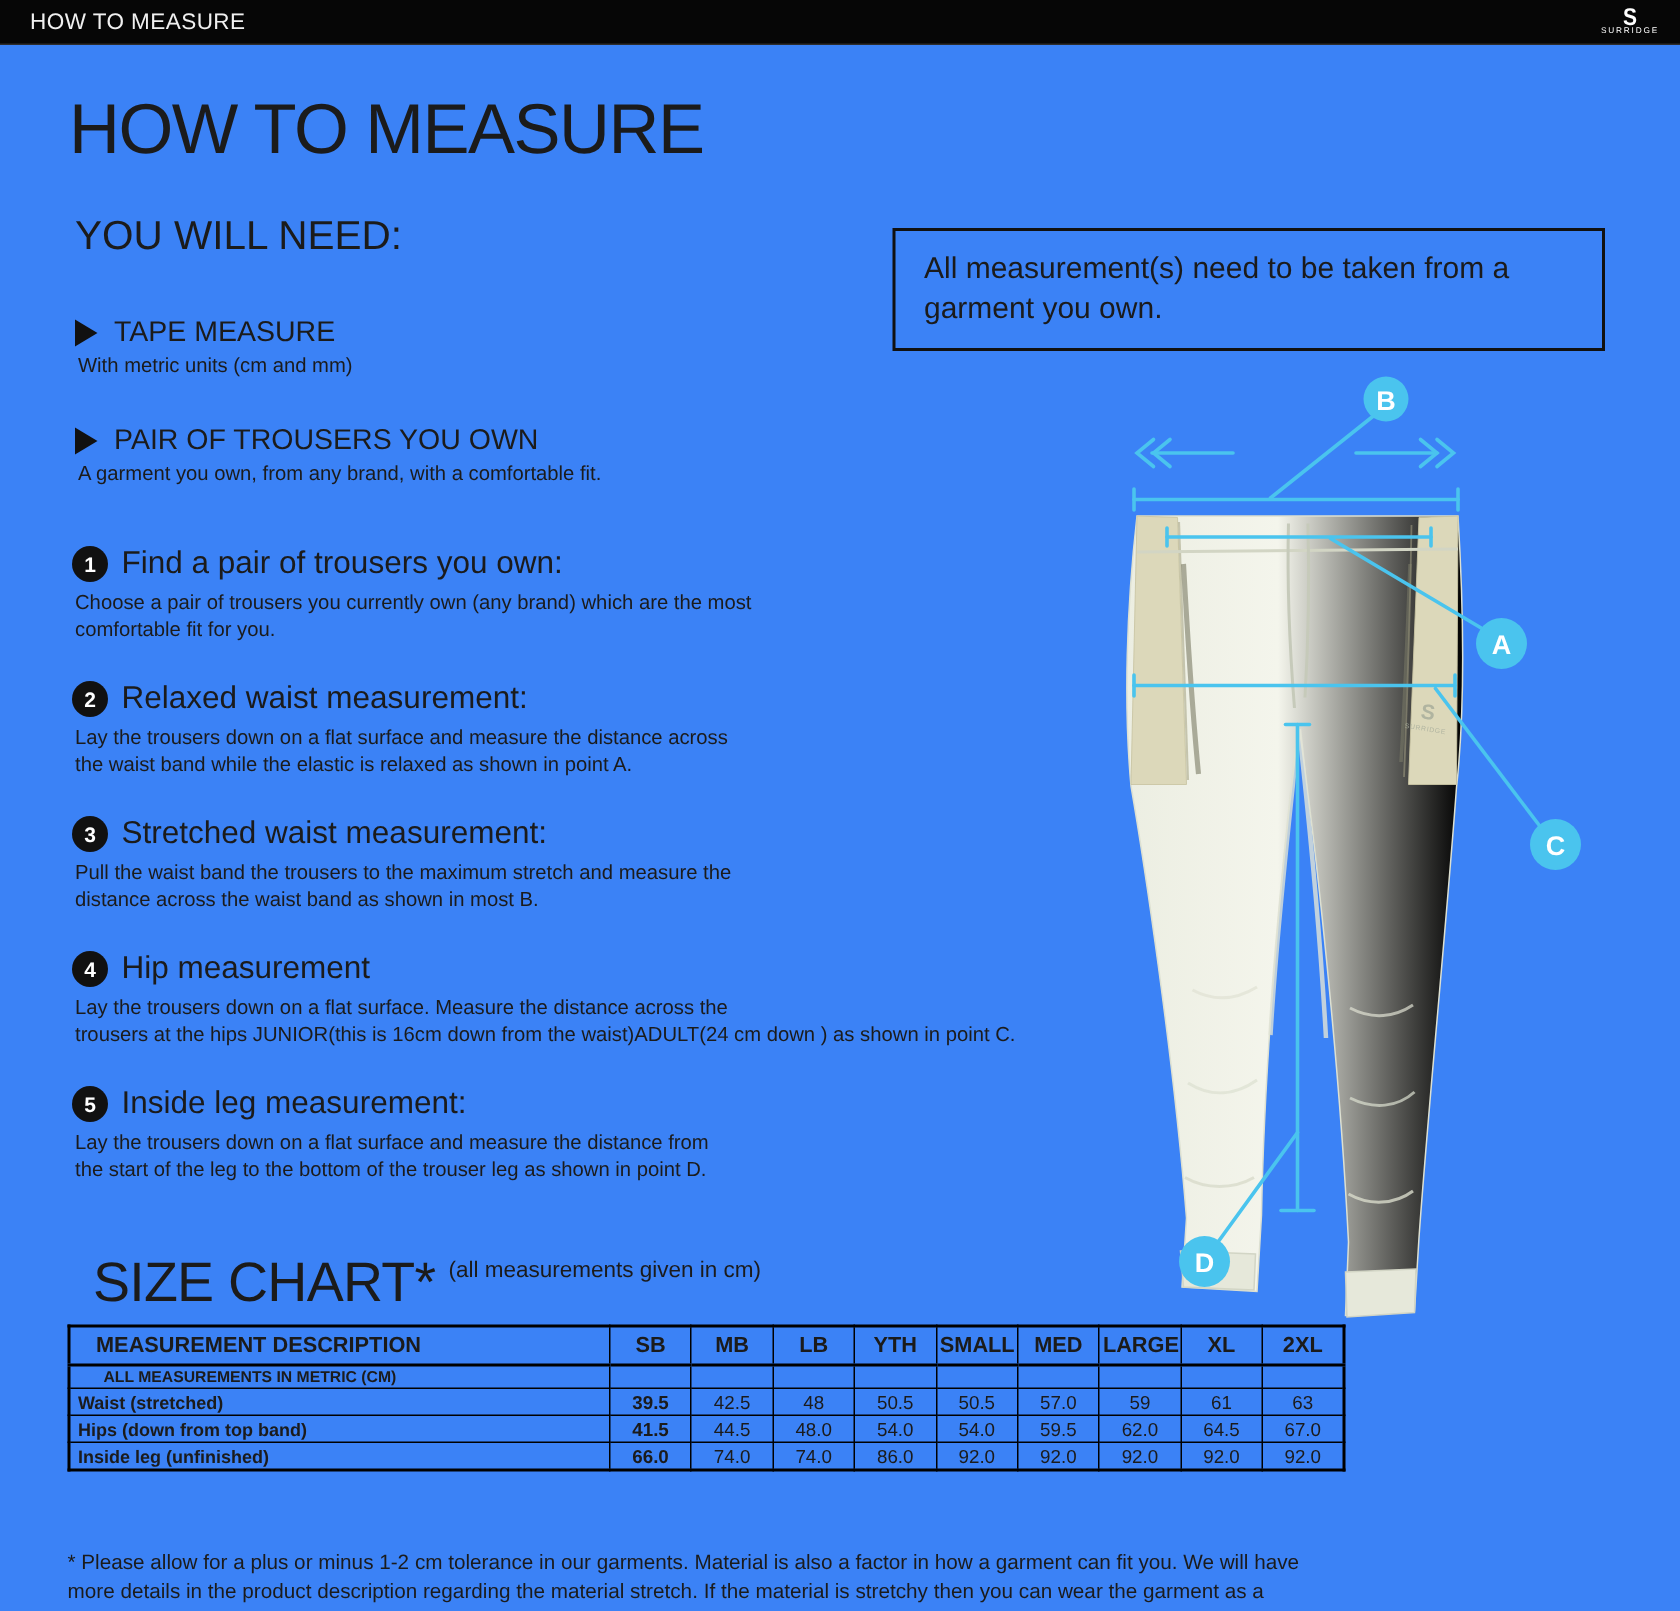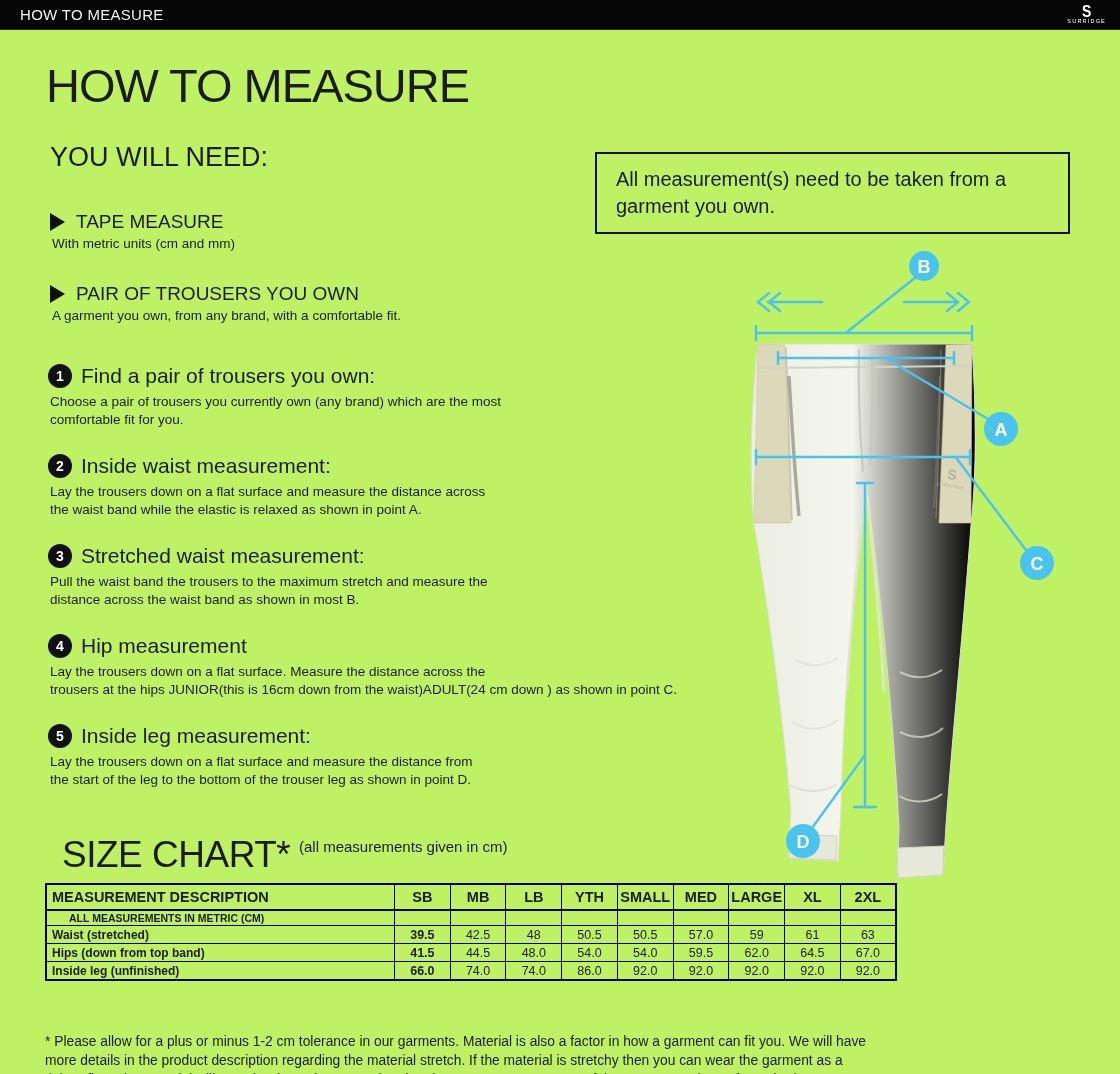--- a/index.html
+++ b/index.html
@@ -1,16 +1,16 @@
 <!DOCTYPE html>
 <html><head>
 <meta charset="utf-8">
 <style>
   html,body{margin:0;padding:0;background:#fff;}
-  .page{position:relative;width:1120px;height:1074px;background:#bef264;overflow:hidden;
+  .page{position:relative;width:1120px;height:1074px;background:#3b82f6;overflow:hidden;
         font-family:"Liberation Sans",sans-serif;color:#1b1b1b;}
 
   
   .topbar{position:absolute;left:0;top:0;width:100%;height:30px;background:#060606;
           display:flex;align-items:center;justify-content:space-between;
           padding:0 10px 0 20px;box-sizing:border-box;border-bottom:1px solid #2c2c2c;}
   .topbar-title{font-size:15px;color:#f0f0f0;letter-spacing:.3px;}
   .brand{display:flex;flex-direction:column;align-items:center;color:#fff;line-height:1;margin-right:4px;}
   .brand-s{font-size:14px;font-weight:bold;transform:scaleY(1.15);}
   .brand-name{font-size:5.5px;letter-spacing:1.2px;margin-top:1px;}
@@ -37,21 +37,21 @@
   .diagram{position:absolute;left:700px;top:240px;}
 
   .size-chart-heading{position:absolute;left:46px;top:818px;margin:16px;font-size:37px;font-weight:400;letter-spacing:-.5px;}
   .size-chart-note{position:absolute;left:252px;top:838px;font-size:15px;margin-left:47px;}
 
   table.size-chart{position:absolute;left:45px;top:883px;width:852px;border-collapse:collapse;
                    table-layout:fixed;border:2px solid #000;}
   .size-chart th,.size-chart td{border:1px solid #000;padding:0 2px;height:17px;font-size:12.5px;
                    text-align:center;overflow:hidden;white-space:nowrap;}
   .size-chart th{height:24px;font-size:14.5px;border-bottom:2px solid #000;}
-  .size-chart th.desc{text-align:left;padding-left:5px;width:340px;}
+  .size-chart th.desc{text-align:left;padding-left:17px;width:340px;}
   .size-chart td.label{text-align:left;padding-left:5px;font-weight:bold;font-size:12px;}
   .size-chart tr.metric-row td{height:14px;}
   .size-chart td.metric{font-weight:bold;font-size:10.5px;text-align:left;padding-left:22px;}
   .size-chart td.b{font-weight:bold;}
 
   .footnote{position:absolute;left:45px;top:1018px;width:1062px;font-size:13.8px;line-height:1.38;white-space:pre-line;}
 </style>
 </head>
 <body>
 
@@ -93,21 +93,21 @@
       <span class="step-num">1</span>
       <span class="step-title">Find a pair of trousers you own:</span>
     </div>
     <div class="step-body">Choose a pair of trousers you currently own (any brand) which are the most
 comfortable fit for you.</div>
   </div>
 
   <div class="step" style="top:454px;">
     <div class="step-head">
       <span class="step-num">2</span>
-      <span class="step-title">Inside waist measurement:</span>
+      <span class="step-title">Relaxed waist measurement:</span>
     </div>
     <div class="step-body">Lay the trousers down on a flat surface and measure the distance across
 the waist band while the elastic is relaxed as shown in point A.</div>
   </div>
 
   <div class="step" style="top:544px;">
     <div class="step-head">
       <span class="step-num">3</span>
       <span class="step-title">Stretched waist measurement:</span>
     </div>

